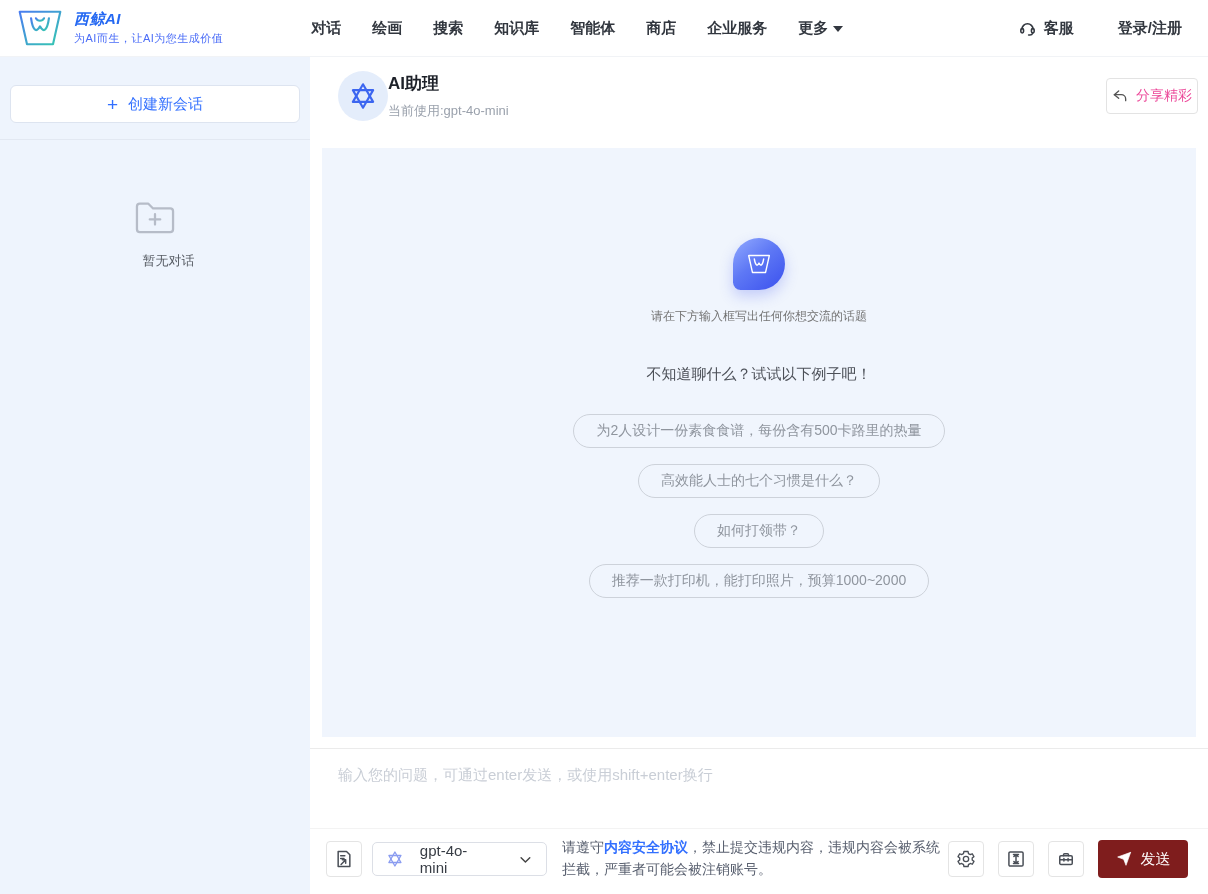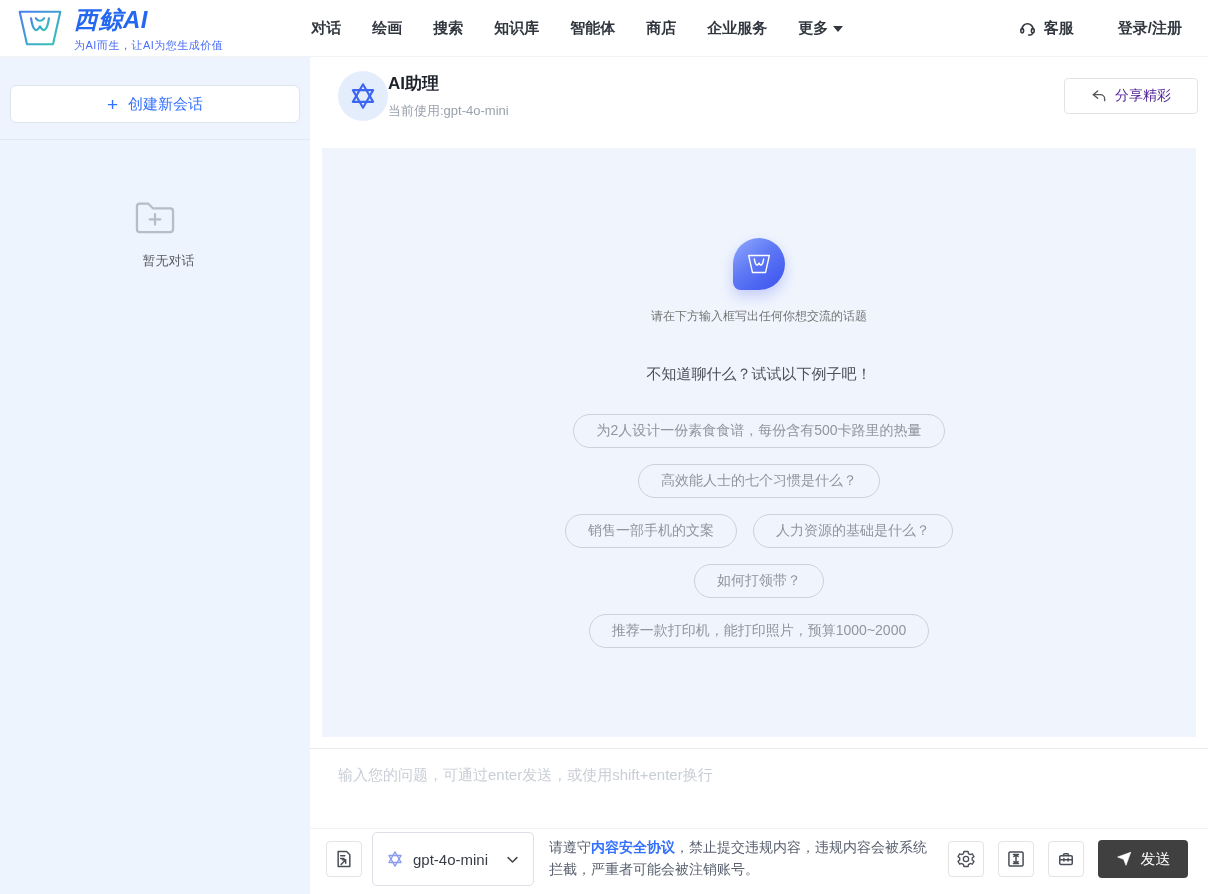--- a/index.html
+++ b/index.html
@@ -4,21 +4,21 @@
 <style>
   * { margin:0; padding:0; box-sizing:border-box; }
   html,body { width:1208px; height:894px; overflow:hidden; }
   body { font-family:"Liberation Sans","DejaVu Sans",sans-serif; background:#fff; color:#32373f; }
 
   
   .navbar { height:57px; display:flex; align-items:center; padding:0 26px 0 14px; background:#fff; border-bottom:1px solid #f1f3f6; }
   .brand { display:flex; align-items:center; gap:8px; }
   .brand-logo { width:52px; height:42px; }
   .brand-text { display:flex; flex-direction:column; justify-content:center; }
-  .brand-name { font-size:24px; font-weight:bold; font-style:italic; color:#2468f2; letter-spacing:.5px; }
+  .brand-name { font-size:15px; font-weight:bold; font-style:italic; color:#2468f2; letter-spacing:.5px; }
   .brand-tagline { font-size:11px; color:#4a6cf7; margin-top:2px; letter-spacing:.5px; white-space:nowrap; }
   .nav-items { display:flex; align-items:center; gap:31px; margin-left:88px; }
   .nav-item { font-size:15px; font-weight:600; color:#32373f; cursor:pointer; display:flex; align-items:center; gap:5px; white-space:nowrap; }
   .caret-down { width:0; height:0; border-left:5px solid transparent; border-right:5px solid transparent; border-top:6px solid #32373f; margin-top:2px; }
   .nav-right { margin-left:auto; display:flex; align-items:center; gap:44px; }
   .nav-support { display:flex; align-items:center; gap:7px; font-size:15px; font-weight:600; cursor:pointer; }
   .nav-login { font-size:15px; font-weight:600; cursor:pointer; }
 
   
   .page-body { display:flex; height:837px; }
@@ -33,44 +33,44 @@
   .sidebar-empty-text { margin-top:16px; font-size:13px; color:#565b63;margin-left:27px; }
 
   
   .main { flex:1; background:#fff; display:flex; flex-direction:column; }
 
   .chat-header { display:flex; align-items:center; padding:14px 10px 14px 28px; }
   .assistant-avatar { width:50px; height:50px; border-radius:50%; background:#e4edfb; display:flex; align-items:center; justify-content:center; flex-shrink:0; }
   .chat-titles { }
   .assistant-name { font-size:17px; font-weight:bold; color:#1d2129; }
   .model-line { font-size:13px; color:#9aa1ac; margin-top:7px; }
-  .share-btn { margin-left:auto; display:flex; align-items:center; gap:8px; background:#fff; border:1px solid #e3e3e3; border-radius:4px; padding:8px 26px; font-size:14px; color:#4c1d95; cursor:pointer; }
+  .share-btn { margin-left:auto; display:flex; align-items:center; gap:8px; background:#fff; border:1px solid #e3e3e3; border-radius:4px; padding:8px 5px; font-size:14px; color:#ec4899; cursor:pointer; }
 
   .chat-body { margin:13px 12px 0; height:589px; background:#f0f5fd; display:flex; flex-direction:column; align-items:center; padding-top:90px; }
   .hero-blob { width:52px; height:52px; border-radius:55% 55% 55% 16%; background:linear-gradient(140deg,#93abff 0%,#5e78f5 45%,#3a50ee 100%); display:flex; align-items:center; justify-content:center; box-shadow:0 6px 14px rgba(62,84,238,.25); }
   .hero-hint { margin-top:18px; font-size:12px; color:#737373; }
   .examples-title { margin-top:40px; font-size:15px; color:#4c5058; }
   .pills { margin-top:30px; display:flex; flex-direction:column; align-items:center; gap:16px; }
   .pill-row { display:flex; gap:16px; }
   .pill { border:1px solid #cdd2da; border-radius:17px; padding:0 22px; height:34px; display:flex; align-items:center; font-size:14px; color:#8f959e; background:transparent; cursor:pointer; white-space:nowrap; }
 
   .input-area { margin-top:11px; border-top:1px solid #ebebeb; padding:17px 28px 0;text-decoration:underline; }
   .chat-input { width:100%; height:58px; border:none; outline:none; resize:none; font-family:inherit; font-size:15px; color:#333; background:transparent; }
   .chat-input::placeholder { color:#c9ced6; }
 
   .toolbar { border-top:1px solid #f3f3f3; height:61px; display:flex; align-items:center; padding:0 20px 0 16px; }
   .icon-btn { width:36px; height:36px; background:#fff; border:1px solid #e4e4e4; border-radius:4px; display:flex; align-items:center; justify-content:center; cursor:pointer; flex-shrink:0; }
-  .model-select { margin-left:10px; height:54px; border:1px solid #dcdfe6; border-radius:5px; background:#fff; display:flex; align-items:center; gap:9px; padding:0 13px; cursor:pointer; }
+  .model-select { margin-left:10px; height:34px; border:1px solid #dcdfe6; border-radius:5px; background:#fff; display:flex; align-items:center; gap:16px; padding:0 13px; cursor:pointer; }
   .model-select-label { font-size:15px; color:#383d45; }
   .model-chevron { margin-left:8px; }
   .notice { margin-left:15px; max-width:386px; font-size:14px; line-height:1.55; color:#5a6170; }
   .notice-link { color:#3370ff; font-weight:bold; cursor:pointer; }
   .toolbar-spacer { flex:1; }
   .toolbar-right { display:flex; align-items:center; gap:14px; }
-  .send-btn { width:90px; height:38px; background:#404040; border:none; border-radius:4px; color:#fff; font-size:15px; display:flex; align-items:center; justify-content:center; gap:9px; cursor:pointer; font-family:inherit; }
+  .send-btn { width:90px; height:38px; background:#7f1d1d; border:none; border-radius:4px; color:#fff; font-size:15px; display:flex; align-items:center; justify-content:center; gap:9px; cursor:pointer; font-family:inherit; }
 </style>
 </head>
 <body>
 
 <svg width="0" height="0" style="position:absolute">
   <defs>
     <linearGradient id="whaleGrad" x1="0" y1="0" x2="1" y2="1">
       <stop offset="0" stop-color="#4a7df0"></stop>
         <stop offset="1" stop-color="#35c8b0"></stop>
     </linearGradient>
@@ -165,24 +165,20 @@
       <div class="hero-hint">请在下方输入框写出任何你想交流的话题</div>
       <div class="examples-title">不知道聊什么？试试以下例子吧！</div>
       <div class="pills">
         <div class="pill-row">
             <button class="pill">为2人设计一份素食食谱，每份含有500卡路里的热量</button>
           </div>
         <div class="pill-row">
             <button class="pill">高效能人士的七个习惯是什么？</button>
           </div>
         <div class="pill-row">
-          <button class="pill">销售一部手机的文案</button>
-          <button class="pill">人力资源的基础是什么？</button>
-        </div>
-        <div class="pill-row">
             <button class="pill">如何打领带？</button>
           </div>
         <div class="pill-row">
             <button class="pill">推荐一款打印机，能打印照片，预算1000~2000</button>
           </div>
       </div>
     </div>
 
     <div class="input-area">
       <textarea class="chat-input" placeholder="输入您的问题，可通过enter发送，或使用shift+enter换行" style=""></textarea>

